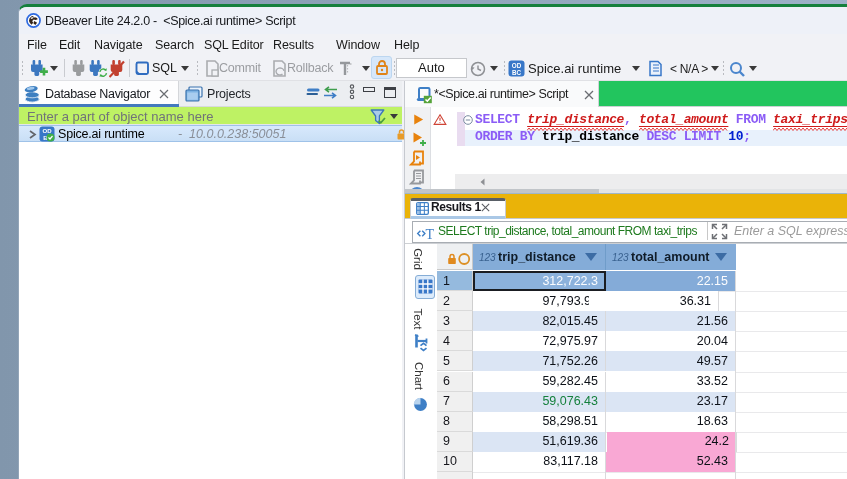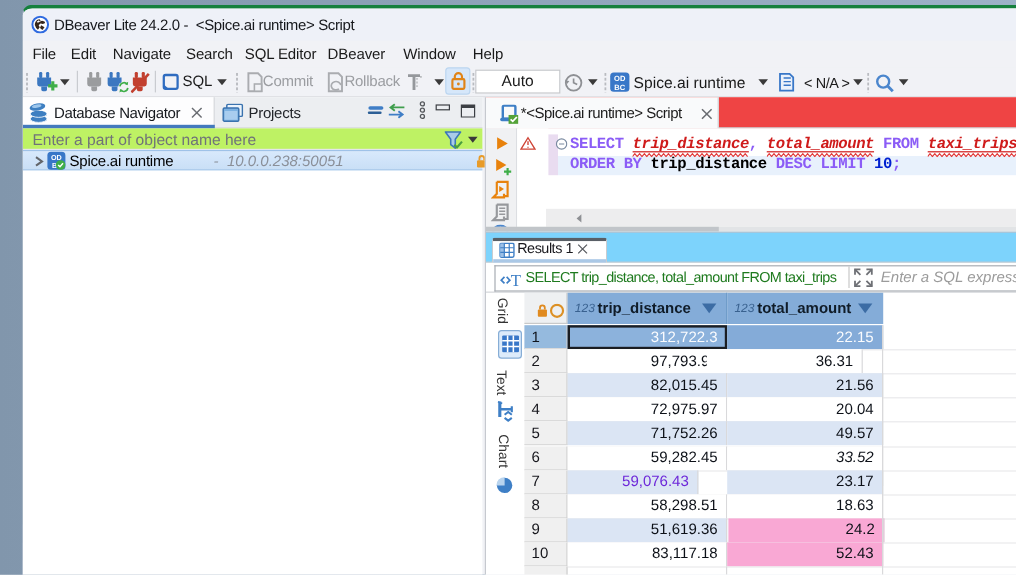--- a/index.html
+++ b/index.html
@@ -19,33 +19,33 @@
 .darr{position:absolute;width:0;height:0;border-left:4px solid transparent;border-right:4px solid transparent;border-top:5px solid #3a3a3a;}
 
 #leftpanel{position:absolute;left:0;top:74px;width:383px;bottom:0;background:#fff;}
 #lp-tabbar{position:absolute;left:0;top:0;width:100%;height:26px;background:#eceef1;border-bottom:1px solid #d8dadd;}
 #lp-tab1{position:absolute;left:0;top:0;width:160px;height:26px;background:#fdfdfe;border-right:1px solid #d4d6da;}
 #lp-underline{position:absolute;left:0;top:23px;width:160px;height:3px;background:#4379bd;}
 #lp-filter{position:absolute;left:0;top:26px;width:100%;height:18px;background:#bef264;border-bottom:1px solid #e4e6e9;}
 #lp-row{position:absolute;left:0;top:44px;width:100%;height:17px;background:linear-gradient(#d8e9fc,#c9dff6);border-top:1px solid #9fc2e8;border-bottom:1px solid #9fc2e8;}
 
 #rightpanel{position:absolute;left:385px;top:74px;right:0;bottom:0;background:#fff;border-left:1px solid #c6c9cf;}
-#ed-tabbar{position:absolute;left:0;top:0;right:0;height:26px;background:#ef4444;border-bottom:1px solid #cdd0d4;}
+#ed-tabbar{position:absolute;left:0;top:0;right:0;height:26px;background:#22c55e;border-bottom:1px solid #cdd0d4;}
 #ed-tab{position:absolute;left:0;top:0;width:194px;height:26px;background:#f9fafb;border-right:1px solid #d0d3d8;}
 #ed-body{position:absolute;left:0;top:26px;right:0;height:86px;background:#fff;}
 #ed-rail{position:absolute;left:0;top:0;width:26px;height:100%;background:#f0f1f3;border-right:1px solid #dcdee2;}
 #ed-ruler{position:absolute;left:26px;top:0;width:26px;height:100%;background:#fff;}
 #ed-ann{position:absolute;left:52px;top:5px;width:8px;height:34px;background:#e9dcf0;}
 #ed-line2bg{position:absolute;left:60px;right:0;top:22.5px;height:16.5px;background:#e8f1fc;}
 .sql{font-family:"Liberation Mono",monospace;font-size:13px;font-weight:bold;white-space:pre;letter-spacing:-0.35px;}
 .kw{color:#8b5cf6;}
 .ident{color:#cf1b1b;font-style:italic;text-decoration:underline solid #cf1b1b 1px;text-underline-offset:2.5px;}
 .num{color:#0020d0;}
 #results{position:absolute;left:0;top:112px;right:0;bottom:0;background:#fff;border-top:1px solid #9fb6c8;}
-#res-tabbar{position:absolute;left:0;top:0;right:0;height:25px;background:#7dd3fc;border-bottom:1px solid #c6c9cc;}
+#res-tabbar{position:absolute;left:0;top:0;right:0;height:25px;background:#eab308;border-bottom:1px solid #c6c9cc;font-weight:bold;}
 #res-tab{position:absolute;left:5px;top:4px;width:96px;height:21px;background:#fff;border:1px solid #c9ccd0;border-top:3px solid #595f66;border-radius:3px 3px 0 0;}
 #res-filter{position:absolute;left:0;top:25px;right:0;height:25px;background:#fff;border-bottom:1px solid #cdd0d4;}
 #res-body{position:absolute;left:0;top:50px;right:0;bottom:0;background:#fff;}
 .vlab{position:absolute;font-size:11.5px;color:#333;transform:rotate(90deg);transform-origin:center;white-space:nowrap;}
 #grid{position:absolute;left:32px;top:0;right:0;bottom:0;}
 .hdrcell{position:absolute;top:0;height:26px;background:#84acd8;}
 .hdrtext{position:absolute;top:6px;font-size:12.5px;font-weight:bold;color:#101c28;}
 .t123{position:absolute;top:8px;font-size:10px;color:#39618f;font-style:italic;}
 .sortarr{position:absolute;top:9px;width:0;height:0;border-left:6px solid transparent;border-right:6px solid transparent;border-top:8px solid #3c6ca4;}
 .rowhdr{position:absolute;left:0;width:36px;background:#f0f0f0;border-right:1px solid #cfcfcf;border-bottom:1px solid #dadada;font-size:12.5px;color:#16161c;padding-left:6px;padding-top:2.5px;}
@@ -65,21 +65,21 @@
     </svg>
     <div id="title-text">DBeaver Lite 24.2.0 -&nbsp; &lt;Spice.ai runtime&gt; Script</div>
   </div>
 
   <div id="menubar">
     <span class="menu" style="left:8px">File</span>
     <span class="menu" style="left:40px">Edit</span>
     <span class="menu" style="left:75px">Navigate</span>
     <span class="menu" style="left:136px">Search</span>
     <span class="menu" style="left:185px">SQL Editor</span>
-    <span class="menu" style="left:254px">DBeaver</span>
+    <span class="menu" style="left:254px">Results</span>
     <span class="menu" style="left:317px">Window</span>
     <span class="menu" style="left:375px">Help</span>
   </div>
 
   <div id="toolbar">
     <div class="dotsep" style="left:2px"></div>
 
     <svg class="abs" style="left:11px;top:4px" width="19" height="18" viewBox="0 0 19 18">
       <g fill="#3b77c0">
         <rect x="2.6" y="0" width="2.6" height="5" rx="1"></rect>
@@ -420,24 +420,24 @@
             <div class="rowhdr" style="top:87.30000000000001px;height:20.1px;background:#f0f0f0;color:#16161c;">4</div>
             <div class="cell" style="left:36px;top:87.30000000000001px;width:133px;height:20.1px;background:#ffffff;border-right:1px solid #d9d9db;padding-right:7px;color:#0d1118;">72,975.97</div>
             <div class="cell" style="left:169px;top:87.30000000000001px;width:130px;height:20.1px;background:#ffffff;border-right:1px solid #d9d9db;padding-right:7px;color:#0d1118;">20.04</div>
             <div class="gline" style="top:107.4px;"></div>
             <div class="rowhdr" style="top:107.4px;height:20.1px;background:#f0f0f0;color:#16161c;">5</div>
             <div class="cell" style="left:36px;top:107.4px;width:133px;height:20.1px;background:#dbe5f4;border-right:1px solid #d9d9db;padding-right:7px;color:#0d1118;">71,752.26</div>
             <div class="cell" style="left:169px;top:107.4px;width:130px;height:20.1px;background:#dbe5f4;border-right:1px solid #d9d9db;padding-right:7px;color:#0d1118;">49.57</div>
             <div class="gline" style="top:127.5px;"></div>
             <div class="rowhdr" style="top:127.5px;height:20.1px;background:#f0f0f0;color:#16161c;">6</div>
             <div class="cell" style="left:36px;top:127.5px;width:133px;height:20.1px;background:#ffffff;border-right:1px solid #d9d9db;padding-right:7px;color:#0d1118;">59,282.45</div>
-            <div class="cell" style="left:169px;top:127.5px;width:130px;height:33px;background:#ffffff;border-right:1px solid #d9d9db;padding-right:7px;color:#0d1118;font-style:italic;">33.52</div>
+            <div class="cell" style="left:169px;top:127.5px;width:130px;height:33px;background:#ffffff;border-right:1px solid #d9d9db;padding-right:7px;color:#0d1118;">33.52</div>
             <div class="gline" style="top:147.6px;"></div>
             <div class="rowhdr" style="top:147.60000000000002px;height:20.1px;background:#f0f0f0;color:#16161c;">7</div>
-            <div class="cell" style="left:36px;top:147.60000000000002px;width:109px;height:20.1px;background:#dbe5f4;border-right:1px solid #d9d9db;padding-right:7px;color:#6d28d9;">59,076.43</div>
+            <div class="cell" style="left:36px;top:147.60000000000002px;width:133px;height:20.1px;background:#dbe5f4;border-right:1px solid #d9d9db;padding-right:7px;color:#15803d;">59,076.43</div>
             <div class="cell" style="left:169px;top:147.60000000000002px;width:130px;height:20.1px;background:#dbe5f4;border-right:1px solid #d9d9db;padding-right:7px;color:#0d1118;">23.17</div>
             <div class="gline" style="top:167.70000000000002px;"></div>
             <div class="rowhdr" style="top:167.70000000000002px;height:20.1px;background:#f0f0f0;color:#16161c;">8</div>
             <div class="cell" style="left:36px;top:167.70000000000002px;width:133px;height:20.1px;background:#ffffff;border-right:1px solid #d9d9db;padding-right:7px;color:#0d1118;">58,298.51</div>
             <div class="cell" style="left:169px;top:167.70000000000002px;width:130px;height:20.1px;background:#ffffff;border-right:1px solid #d9d9db;padding-right:7px;color:#0d1118;">18.63</div>
             <div class="gline" style="top:187.8px;"></div>
             <div class="rowhdr" style="top:187.8px;height:20.1px;background:#f0f0f0;color:#16161c;">9</div>
             <div class="cell" style="left:36px;top:187.8px;width:133px;height:20.1px;background:#dbe5f4;border-right:1px solid #d9d9db;padding-right:7px;color:#0d1118;">51,619.36</div>
             <div class="cell" style="left:170px;top:187.8px;width:130px;height:20.1px;background:#f9a8d4;border-right:1px solid #d9d9db;padding-right:7px;color:#0d1118;">24.2</div>
             <div class="gline" style="top:207.9px;"></div>

